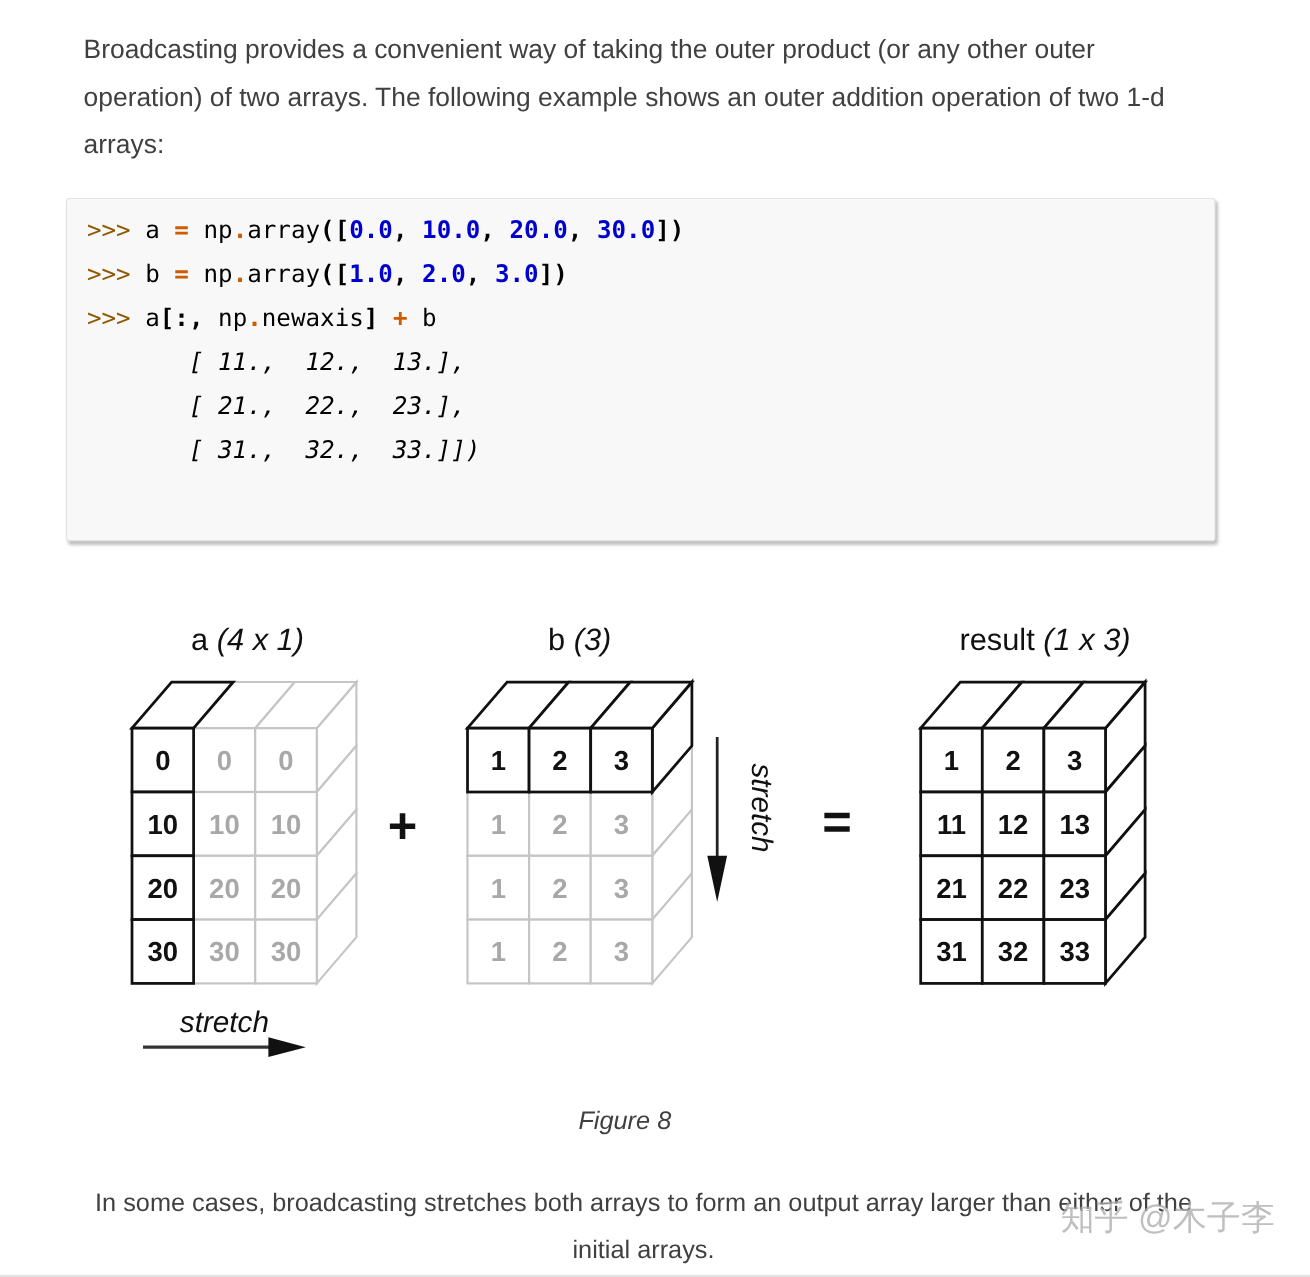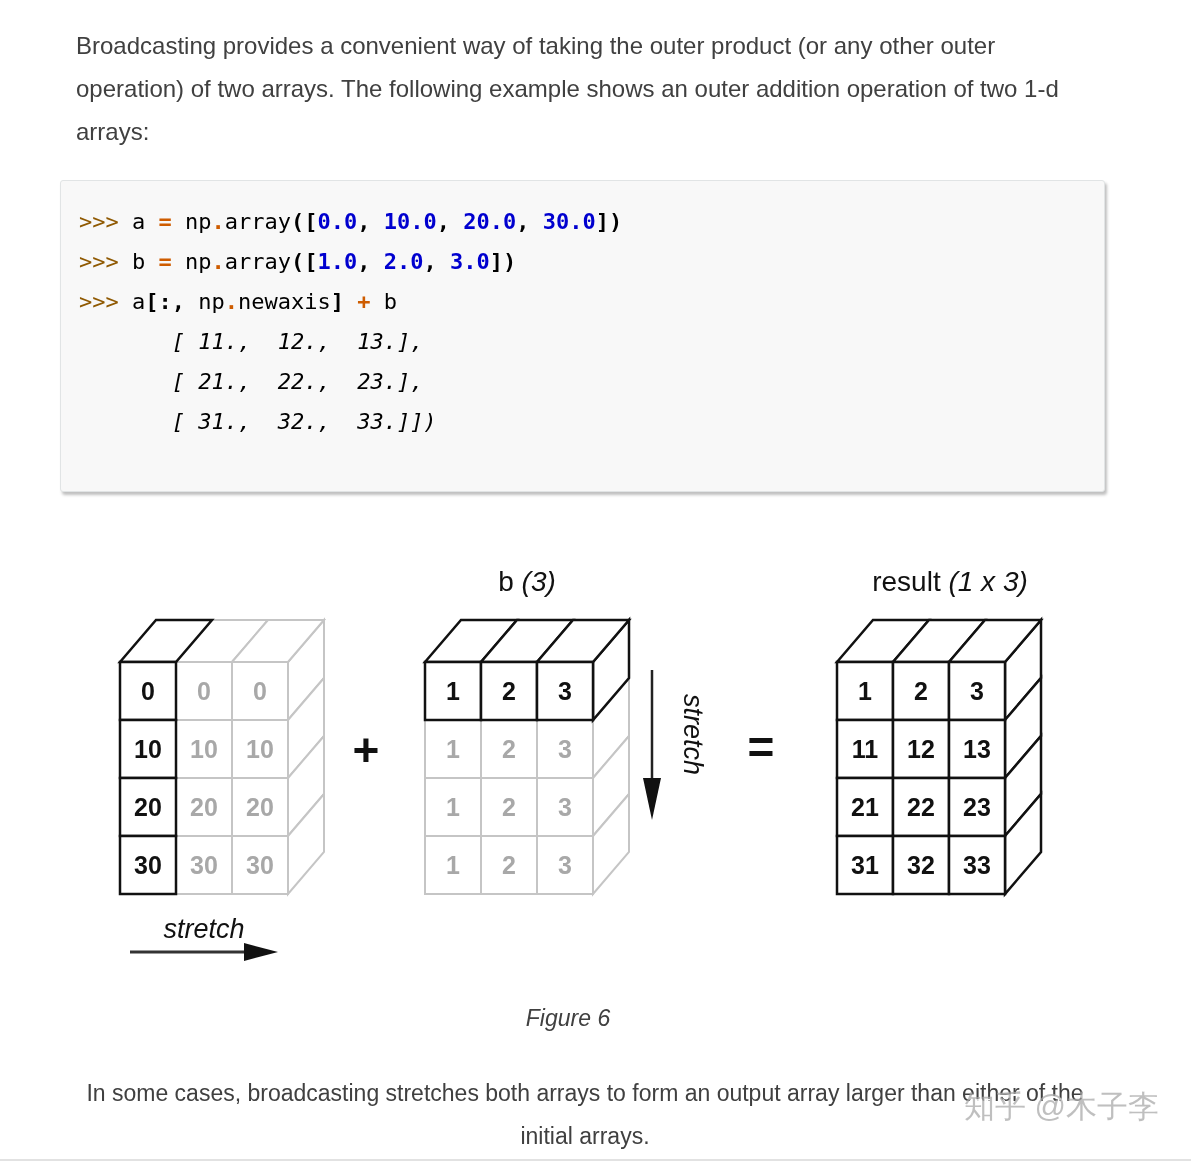--- a/index.html
+++ b/index.html
@@ -7,21 +7,21 @@
     position:relative;width:1191px;height:1161px;overflow:hidden;background:#fff;
     font-family:"Liberation Sans",sans-serif;
   }
   .intro{
     position:absolute;left:60px;top:8px;width:1010px;margin:16px;
     font-size:24px;line-height:43px;color:var(--text_body,#404040);
   }
   .codeblock{
     position:absolute;left:60px;top:180px;width:1045px;height:312px;box-sizing:border-box;
     background:var(--code_bg,#f8f8f8);border:1px solid var(--code_border,#e1e4e5);border-radius:3px;
-    padding:21px 18px;box-shadow:2px 3px 3px rgba(0,0,0,0.25);
+    padding:9px 18px;box-shadow:2px 3px 3px rgba(0,0,0,0.25);
     font-family:"DejaVu Sans Mono",monospace;font-size:22px;
   }
   .code-line{height:40px;line-height:40px;white-space:pre;color:#000;}
   .tok-gp{color:var(--code_prompt,#8f5902);}
   .tok-o{color:var(--code_operator,#ce5c00);font-weight:bold;}
   .tok-p{color:var(--code_punct,#000);font-weight:bold;}
   .tok-mf{color:var(--code_number,#0000cf);font-weight:bold;}
   .tok-n{color:#000;}
   .tok-t{color:#000;}
   .tok-go{color:#000;font-style:italic;}
@@ -70,20 +70,24 @@
 
   <div class="codeblock">
       <div class="code-line"><span class="tok-gp">&gt;&gt;&gt; </span><span class="tok-n">a </span><span class="tok-o">=</span><span class="tok-t"> </span><span class="tok-n">np</span><span class="tok-o">.</span><span class="tok-n">array</span><span class="tok-p">([</span><span class="tok-mf">0.0</span><span class="tok-p">,</span><span class="tok-t"> </span><span class="tok-mf">10.0</span><span class="tok-p">,</span><span class="tok-t"> </span><span class="tok-mf">20.0</span><span class="tok-p">,</span><span class="tok-t"> </span><span class="tok-mf">30.0</span><span class="tok-p">])</span></div>
       <div class="code-line"><span class="tok-gp">&gt;&gt;&gt; </span><span class="tok-n">b </span><span class="tok-o">=</span><span class="tok-t"> </span><span class="tok-n">np</span><span class="tok-o">.</span><span class="tok-n">array</span><span class="tok-p">([</span><span class="tok-mf">1.0</span><span class="tok-p">,</span><span class="tok-t"> </span><span class="tok-mf">2.0</span><span class="tok-p">,</span><span class="tok-t"> </span><span class="tok-mf">3.0</span><span class="tok-p">])</span></div>
       <div class="code-line"><span class="tok-gp">&gt;&gt;&gt; </span><span class="tok-n">a</span><span class="tok-p">[:,</span><span class="tok-t"> </span><span class="tok-n">np</span><span class="tok-o">.</span><span class="tok-n">newaxis</span><span class="tok-p">]</span><span class="tok-t"> </span><span class="tok-o">+</span><span class="tok-t"> </span><span class="tok-n">b</span></div>
       <div class="code-line"><span class="tok-go">       [ 11.,  12.,  13.],</span></div>
       <div class="code-line"><span class="tok-go">       [ 21.,  22.,  23.],</span></div>
       <div class="code-line"><span class="tok-go">       [ 31.,  32.,  33.]])</span></div>
     </div>
 
+  <div class="arr-label" id="lbl-a">
+    <span>a</span>
+    <span class="dims">(4 x 1)</span>
+  </div>
   <div class="arr-label" id="lbl-b">
     <span>b</span>
     <span class="dims">(3)</span>
   </div>
   <div class="arr-label" id="lbl-result">
     <span>result</span>
     <span class="dims">(1 x 3)</span>
   </div>
 
   <svg class="cube" id="cube-a" width="210" height="284" viewBox="0 0 210 284">
@@ -194,20 +198,20 @@
     <line x1="12" y1="44" x2="132" y2="44" stroke="#333" stroke-width="3"></line>
     <polygon points="126,35 126,53 160,44" fill="#111"></polygon>
   </svg>
 
   <svg id="stretch-down" width="90" height="170" viewBox="0 0 90 170">
     <line x1="14" y1="2" x2="14" y2="116" stroke="#222" stroke-width="2.5"></line>
     <polygon points="5,110 23,110 14,152" fill="#111"></polygon>
     <text class="stretch-text" transform="translate(46,26) rotate(90)">stretch</text>
   </svg>
 
-  <div class="figcaption">Figure 6</div>
+  <div class="figcaption">Figure 8</div>
 
   <p class="note">In some cases, broadcasting stretches both arrays to form an output array larger than either of the initial arrays.</p>
 
   <div class="watermark">知乎 @木子李</div>
 
   <div class="bottom-line"></div>
 </div>
 
 </body></html>

